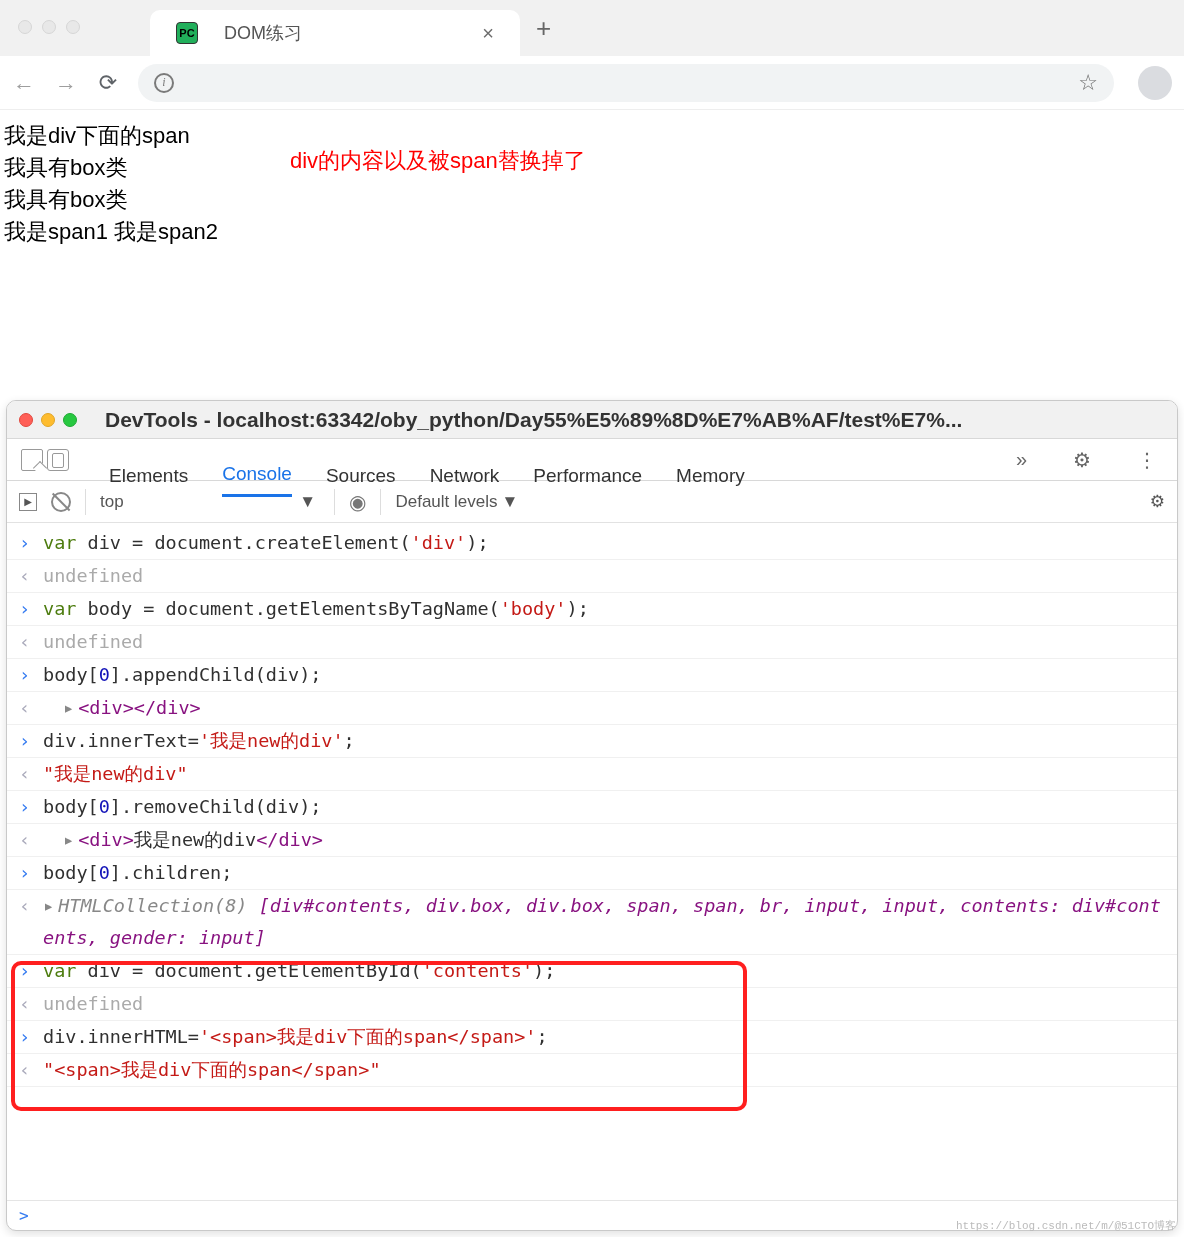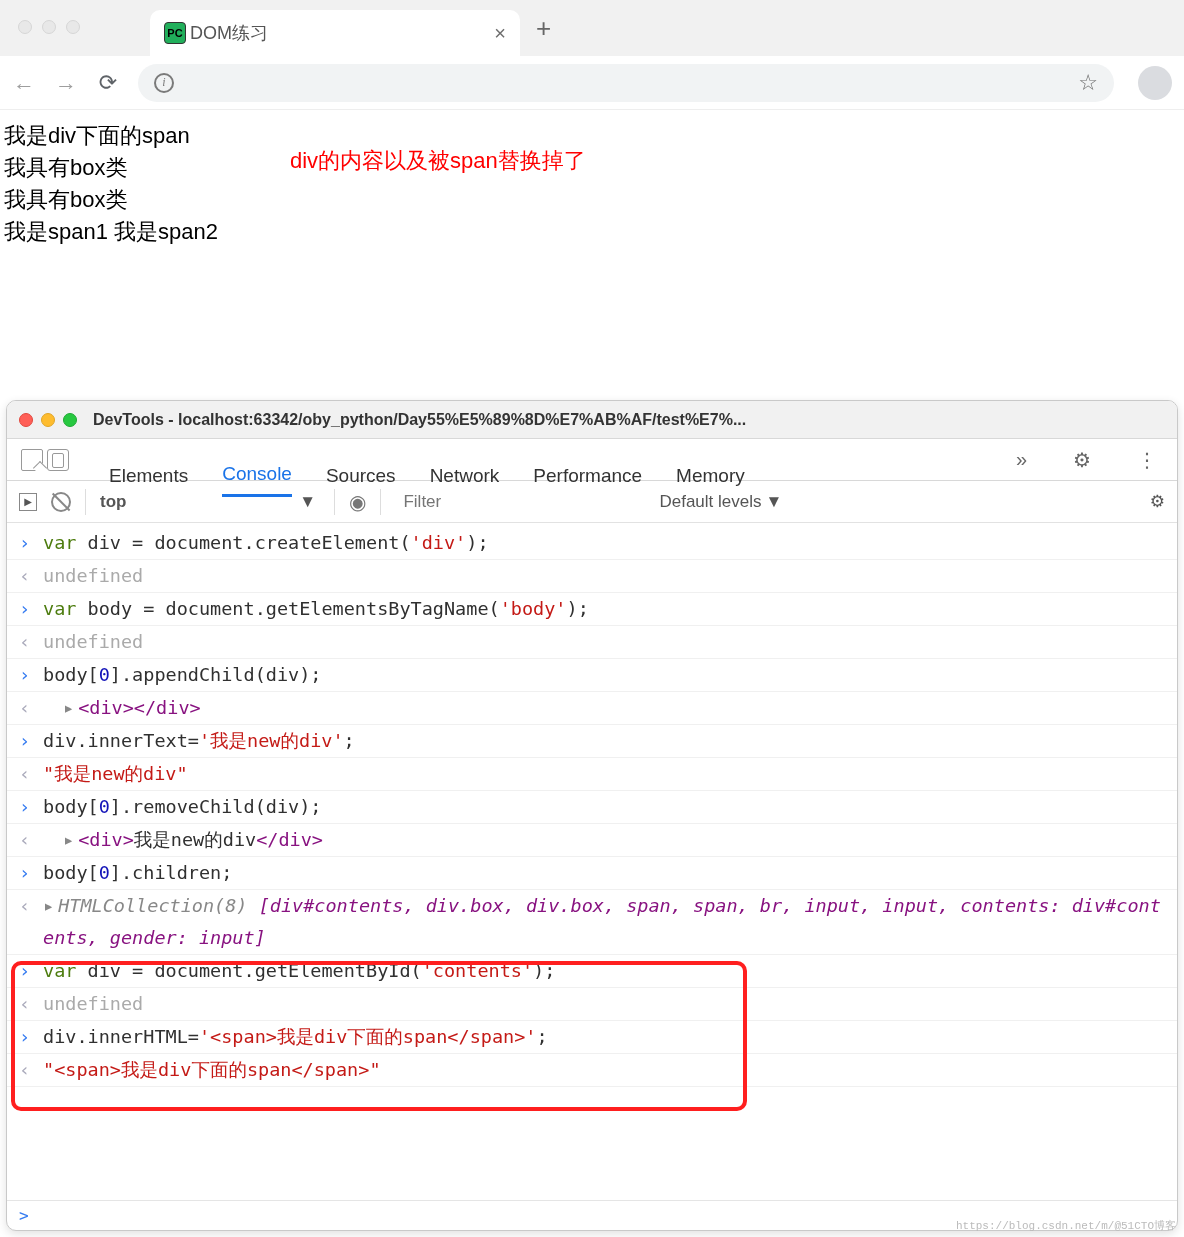--- a/index.html
+++ b/index.html
@@ -3,21 +3,21 @@
 <meta charset="utf-8">
 <style>
 * { box-sizing: border-box; margin: 0; padding: 0; }
 body { font-family: -apple-system, "Helvetica Neue", Arial, sans-serif; background: #fff; width: 1184px; height: 1237px; overflow: hidden; position: relative; }
 
 
 .chrome { background: #fff; }
 .tab-strip { height: 56px; display: flex; align-items: flex-end; padding-left: 10px; background: #f1f1f1; }
 .traffic { display: flex; gap: 10px; align-items: center; position: absolute; top: 20px; left: 18px; }
 .dot { width: 14px; height: 14px; border-radius: 50%; background: #e8e8e8; border: 1px solid #d6d6d6; }
-.tab { height: 46px; width: 370px; background: #fff; border-radius: 10px 10px 0 0; display: flex; align-items: center; padding: 0 14px; gap: 4px; margin-left: 140px; position: relative; }
+.tab { height: 46px; width: 370px; background: #fff; border-radius: 10px 10px 0 0; display: flex; align-items: center; padding: 0 26px; gap: 26px; margin-left: 140px; position: relative; }
 .favicon { width: 22px; height: 22px; background: #21af5b; border-radius: 4px; display: flex; align-items: center; justify-content: center; color: #000; font-size: 11px; font-weight: bold; border: 1px solid #333; }
 .tab-title { font-size: 18px; color: #555; }
 .tab-close { margin-left: auto; color: #6d6d6d; font-size: 20px; cursor: pointer; }
 .new-tab { margin-left: 16px; margin-bottom: 12px; font-size: 26px; color: #666; }
 
 .addr-bar { height: 54px; display: flex; align-items: center; padding: 0 12px; gap: 18px; border-bottom: 1px solid #eee; }
 .nav-btn { color: #9e9e9e; font-size: 22px; width: 24px; text-align: center; }
 .nav-btn.enabled { color: #5f6368; }
 .addr-field { flex: 1; height: 38px; background: #f1f3f4; border-radius: 20px; display: flex; align-items: center; padding: 0 16px; gap: 12px; font-size: 20px; color: #202124; margin-right: 0; }
 .info-icon { width: 20px; height: 20px; border-radius: 50%; border: 2px solid #7a7a7a; display: flex; align-items: center; justify-content: center; font-size: 12px; color: #7a7a7a; font-family: Georgia, serif; font-style: italic; }
@@ -27,21 +27,21 @@
 .avatar { width: 34px; height: 34px; border-radius: 50%; background: #dadce0; margin-left: 6px; }
 
 
 .page { padding: 10px 0 0 4px; font-size: 22px; line-height: 1.45; color: #000; }
 .page .row { padding: 0; }
 .annot { color: #f00; font-size: 22px; position: absolute; left: 290px; top: 146px; }
 .radio { appearance: none; width: 16px; height: 16px; border: 1px solid #999; border-radius: 50%; vertical-align: -1px; }
 
 
 .devtools { position: absolute; left: 6px; top: 400px; right: 6px; bottom: 6px; border: 1px solid #c9c9c9; border-radius: 10px; box-shadow: 0 3px 10px rgba(0,0,0,.12); background: #fff; display: flex; flex-direction: column; overflow: hidden; }
-.dt-title { height: 38px; display: flex; align-items: center; padding: 0 12px; gap: 8px; background: #f1f1f1; border-bottom: 1px solid #d8d8d8; font-size: 16px; color: #333; font-weight: 600; }
+.dt-title { height: 38px; display: flex; align-items: center; padding: 0 12px; gap: 20px; background: #f1f1f1; border-bottom: 1px solid #d8d8d8; font-size: 21px; color: #333; font-weight: 600; }
 .dt-title .traffic2 { display: flex; gap: 8px; margin-right: 8px; }
 .dt-title .d2 { width: 14px; height: 14px; border-radius: 50%; }
 .dclose { background: #ff5f57; border: 1px solid #e1483e; }
 .dmin { background: #febc2e; border: 1px solid #e0a527; }
 .dmax { background: #27c840; border: 1px solid #1fa934; }
 
 .dt-tabs { height: 42px; display: flex; align-items: center; gap: 34px; padding: 0 14px; border-bottom: 1px solid #d8d8d8; color: #333; font-size: 19px; }
 .dt-tabs .picker { display: flex; gap: 4px; margin-right: 6px; }
 .dt-tabs .pick { width: 22px; height: 22px; border: 1.5px solid #999; border-radius: 2px; position: relative; }
 .pick.insp::after { content: ""; position: absolute; right: -3px; bottom: -3px; width: 9px; height: 9px; background: #fff; border-left: 1.5px solid #999; border-top: 1.5px solid #999; transform: rotate(45deg); }
@@ -50,21 +50,21 @@
 .dt-tab { padding: 9px 0; margin-top: 32px; }
 .dt-tab.active { color: #1a73e8; border-bottom: 3px solid #1a73e8; }
 .dt-tabs .more { margin-left: auto; font-size: 20px; color: #666; padding: 0 6px; }
 .dt-tabs .gear,.dt-tabs .dots { color: #666; font-size: 20px; padding: 0 6px; }
 
 .dt-toolbar { height: 42px; display: flex; align-items: center; padding: 0 12px; gap: 14px; border-bottom: 1px solid #e2e2e2; font-size: 17px; color: #555; }
 .tb-play { width: 18px; height: 18px; border: 1.5px solid #888; display: flex; align-items: center; justify-content: center; font-size: 10px; }
 .tb-ban { width: 20px; height: 20px; border: 2.4px solid #888; border-radius: 50%; position: relative; }
 .tb-ban::after { content: ""; position: absolute; width: 24px; height: 2.4px; background: #888; top: 7px; left: -4px; transform: rotate(45deg); }
 .sep { width: 1px; height: 26px; background: #ddd; }
-.ctx-sel { display: flex; align-items: center; gap: 6px; min-width: 220px; justify-content: space-between; padding-right: 4px; font-weight: bold; }
+.ctx-sel { display: flex; align-items: center; gap: 6px; min-width: 220px; justify-content: space-between; padding-right: 4px; }
 .eye { font-size: 20px; color: #777; }
 .filter { flex: 0 0 250px; height: 28px; padding: 0 8px; border: none; background: transparent; font-size: 17px; color: #9a9a9a; outline: none; }
 .levels { display: flex; align-items: center; gap: 4px; }
 .tb-right { margin-left: auto; }
 
 
 .console { flex: 1; overflow: hidden; font-family: Menlo, Consolas, monospace; font-size: 18.5px; line-height: 32px; padding: 4px 0 0 0; color: #303030; }
 .crow { display: flex; padding: 0 12px; gap: 10px; border-bottom: 1px solid #f0f0f0; align-items: flex-start; }
 .crow .ar { width: 14px; color: #aab; flex-shrink: 0; }
 .crow.in .ar { color: #367cf1; }
@@ -152,21 +152,20 @@
     <div class="tb-play">▶</div>
     <div class="tb-ban"></div>
     <div class="sep"></div>
     <div class="ctx-sel">
       <span>top</span>
         <span>▼</span>
     </div>
     <div class="sep"></div>
     <span class="eye">◉</span>
     <div class="sep"></div>
-    <input class="filter" placeholder="Filter" style="">
     <div class="levels">
       <span>Default levels</span>
         <span>▼</span>
     </div>
     <span class="tb-right gear">⚙</span>
   </div>
 
   <div class="console">
     <div class="crow in">
         <span class="ar">›</span>

